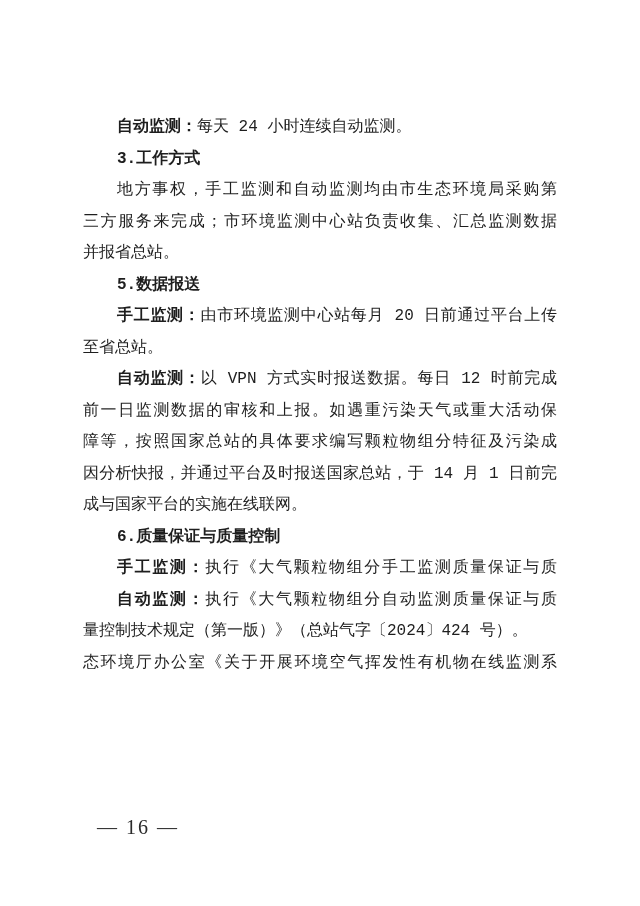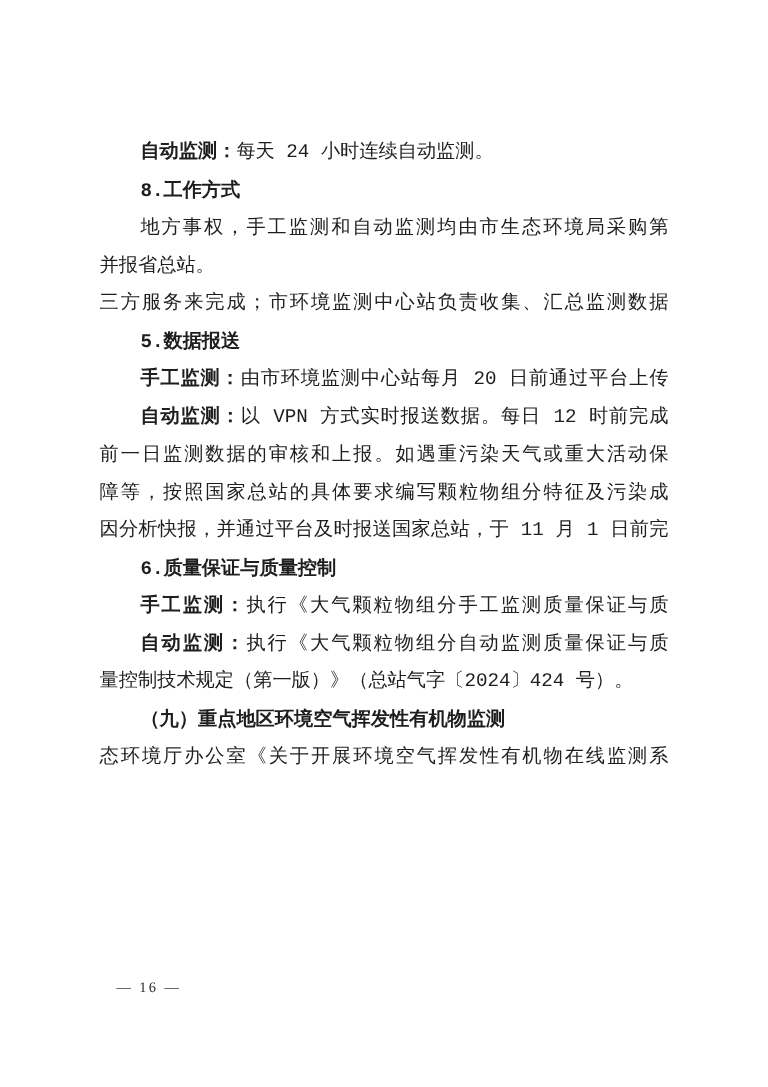--- a/index.html
+++ b/index.html
@@ -37,42 +37,43 @@
     text-align-last: justify;
   }
   .line .bold,
   .line.heading {
     font-weight: 700;
   }
   .footer {
     position: absolute;
     left: 97px;
     top: 816px;
-    font-size: 12px;
+    font-size: 20px;
     letter-spacing: 2px;
     color: #2a2a2a;
   }
 </style>
 </head>
 <body>
 
 <div class="page">
   <div class="doc-body">
       <div class="line indent"><span class="bold">自动监测：</span>每天 24 小时连续自动监测。</div>
-      <div class="line indent heading"><span class="bold">8.工作方式</span></div>
+      <div class="line indent heading"><span class="bold">3.工作方式</span></div>
       <div class="line indent justify">地方事权，手工监测和自动监测均由市生态环境局采购第</div>
+      <div class="line justify">三方服务来完成；市环境监测中心站负责收集、汇总监测数据</div>
       <div class="line">并报省总站。</div>
-      <div class="line justify">三方服务来完成；市环境监测中心站负责收集、汇总监测数据</div>
       <div class="line indent heading"><span class="bold">5.数据报送</span></div>
       <div class="line indent justify"><span class="bold">手工监测：</span>由市环境监测中心站每月 20 日前通过平台上传</div>
+      <div class="line">至省总站。</div>
       <div class="line indent justify"><span class="bold">自动监测：</span>以 VPN 方式实时报送数据。每日 12 时前完成</div>
       <div class="line justify">前一日监测数据的审核和上报。如遇重污染天气或重大活动保</div>
       <div class="line justify">障等，按照国家总站的具体要求编写颗粒物组分特征及污染成</div>
-      <div class="line justify">因分析快报，并通过平台及时报送国家总站，于 11 月 1 日前完</div>
+      <div class="line justify">因分析快报，并通过平台及时报送国家总站，于 14 月 1 日前完</div>
+      <div class="line">成与国家平台的实施在线联网。</div>
       <div class="line indent heading"><span class="bold">6.质量保证与质量控制</span></div>
       <div class="line indent justify"><span class="bold">手工监测：</span>执行《大气颗粒物组分手工监测质量保证与质</div>
       <div class="line indent justify"><span class="bold">自动监测：</span>执行《大气颗粒物组分自动监测质量保证与质</div>
       <div class="line">量控制技术规定（第一版）》（总站气字〔2024〕424 号）。</div>
-      <div class="line indent heading"><span class="bold">（九）重点地区环境空气挥发性有机物监测</span></div>
       <div class="line justify">态环境厅办公室《关于开展环境空气挥发性有机物在线监测系</div>
     </div>
   <div class="footer">— 16 —</div>
 </div>
 
 </body></html>

